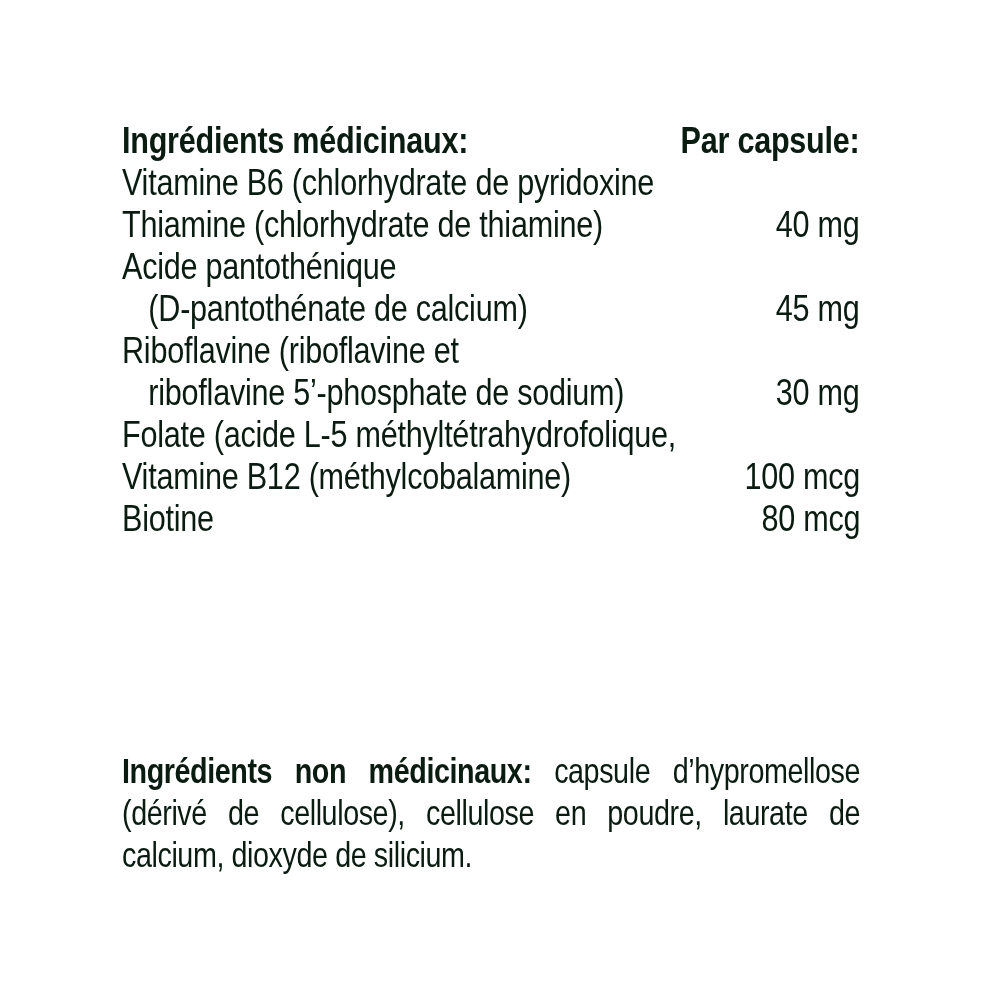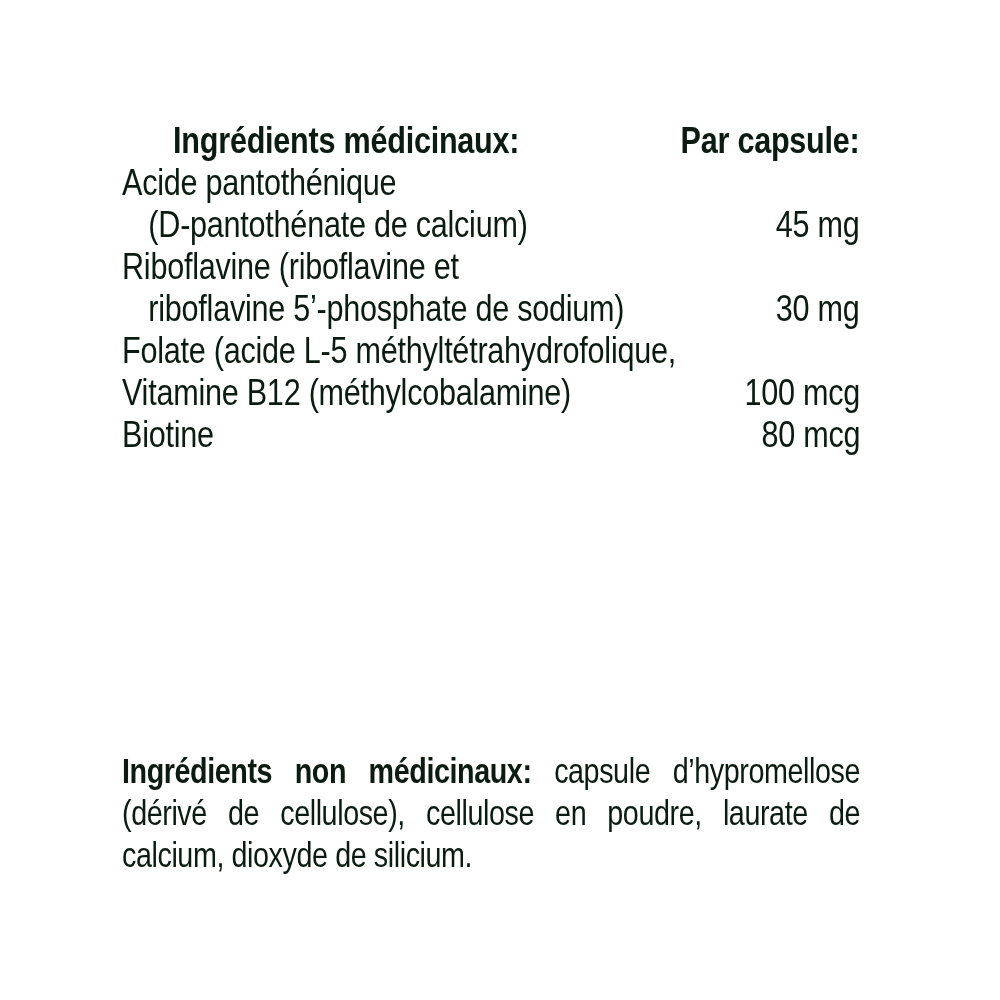--- a/index.html
+++ b/index.html
@@ -25,21 +25,21 @@
     font-size: 36px;
     line-height: 42px;
     letter-spacing: -0.3px;
   }
   .row {
     display: flex;
     justify-content: space-between;
     height: 42px;
     line-height: 42px;
   }
-  .row.header { font-weight: bold; text-align: center; }
+  .row.header { font-weight: bold; }
   .cell-left {
     flex: 1 1 auto;
     min-width: 0;
     white-space: nowrap;
     overflow: visible;
     transform: scaleX(0.85);
     transform-origin: left center;
   }
   .cell-left.indent { padding-left: 31px; }
   .cell-right {
@@ -77,23 +77,31 @@
 <div class="sheet" style="--ink: #0a1c11; background: rgb(255, 255, 255);">
 
   <div class="med-table">
     <div class="row header">
       <span class="cell-left">Ingrédients médicinaux:</span>
       <span class="cell-right">Par capsule:</span>
     </div>
 
     <div>
 
+        <div class="row">
+          <span class="cell-left line-text">Vitamine B6 (chlorhydrate de pyridoxine</span>
+          <span class="cell-right"></span>
+        </div>
 
 
 
+        <div class="row">
+          <span class="cell-left line-text">Thiamine (chlorhydrate de thiamine)</span>
+          <span class="cell-right">40 mg</span>
+        </div>
 
         <div class="row">
           <span class="cell-left line-text">Acide pantothénique</span>
           <span class="cell-right"></span>
         </div>
 
         <div class="row">
           <span class="cell-left line-text indent">(D-pantothénate de calcium)</span>
           <span class="cell-right">45 mg</span>
         </div>

